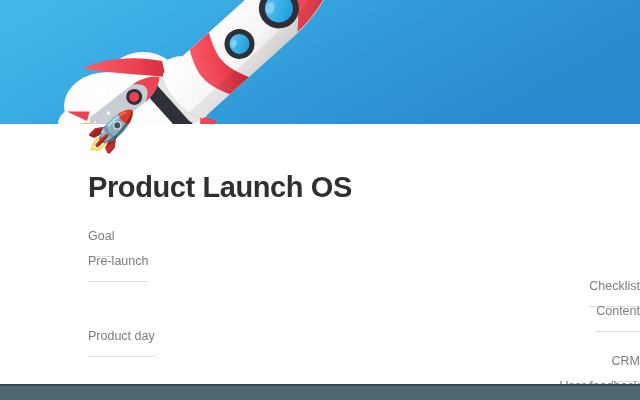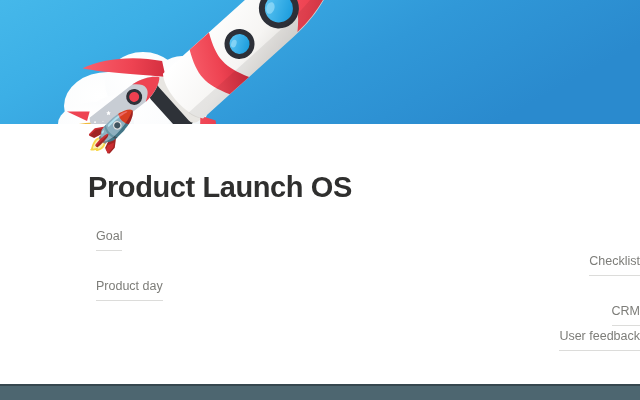--- a/index.html
+++ b/index.html
@@ -82,24 +82,23 @@
     margin: 0 0 10px 0;
     height: 15px;
   }
   .toc-link {
     display: inline-block;
     font-size: 12.5px;
     line-height: 15px;
     color: #7d7d79;
     text-decoration: none;
     border-bottom: 1px solid #dcdcda;
-    padding-bottom: 6px;
+    padding-bottom: 12px;
     white-space: nowrap;
     cursor: pointer;
-    margin-left: 8px;
   }
   .toc-item.level-2 {
     padding-left: 18px;
     text-align: right;
   }
 
   
   .bottom-bar {
     position: absolute;
     left: 0;
@@ -198,22 +197,28 @@
 <div class="page-icon">🚀</div>
 
 <div class="page-content">
   <div class="content-inner">
     <h1 class="page-title">Product Launch OS</h1>
 
     <nav class="toc">
       <div class="toc-item level-1">
         <a class="toc-link">Goal</a>
       </div>
+      <div class="toc-item level-1">
+        <a class="toc-link">Pre-launch</a>
+      </div>
       <div class="toc-item level-2">
         <a class="toc-link">Checklist</a>
+      </div>
+      <div class="toc-item level-2">
+        <a class="toc-link">Content</a>
       </div>
       <div class="toc-item level-1">
         <a class="toc-link">Product day</a>
       </div>
       <div class="toc-item level-2">
         <a class="toc-link">CRM</a>
       </div>
       <div class="toc-item level-2">
         <a class="toc-link">User feedback</a>
       </div>

